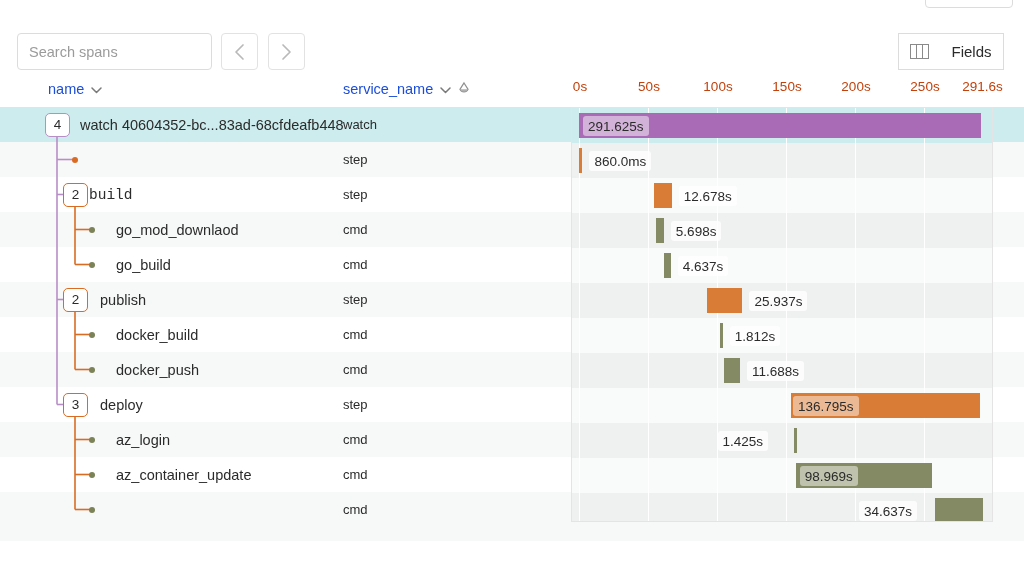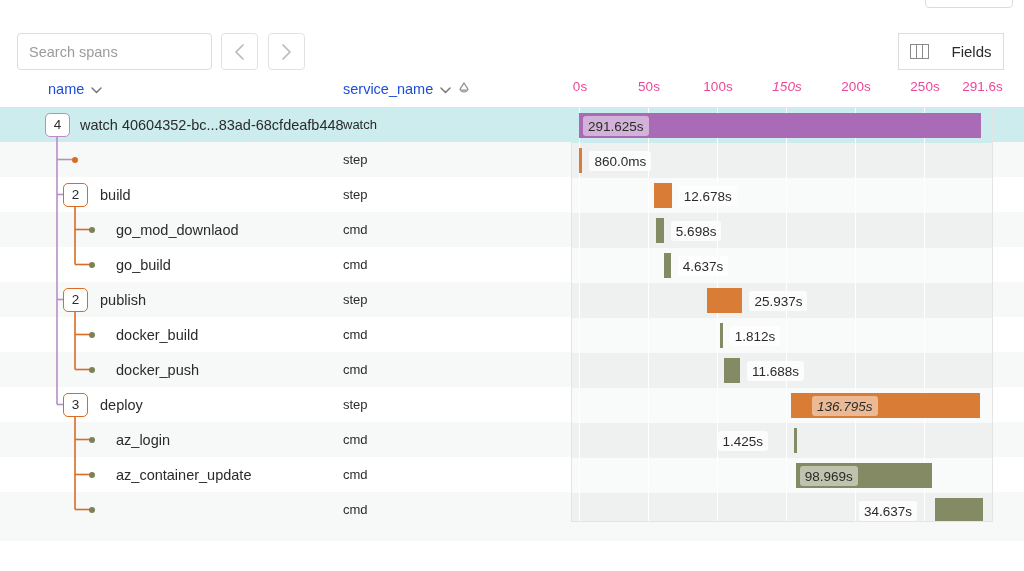--- a/index.html
+++ b/index.html
@@ -122,21 +122,21 @@
   .drop-icon { display: block; }
 
   
   .axis {
     position: absolute;
     top: 79px;
     left: 0;
     width: 1024px;
     height: 20px;
     font-size: 13.5px;
-    color: #ec4899;
+    color: #c2410c;
   }
   .axis .tick {
     position: absolute;
     top: 0;
     transform: translateX(-50%);
     white-space: nowrap;
   }
 
   
   .rows-area {
@@ -320,36 +320,36 @@
       <path d="M6 2 L10 8.2 A4.4 4.4 0 0 1 2 8.2 Z" fill="#ffffff" stroke="#8f8f8f" stroke-width="1.3"></path>
       <path d="M2 8.2 A4.4 4.4 0 0 0 10 8.2 Z" fill="#b0b0b0" stroke="none"></path>
     </svg>
   </span>
 </div>
 
 <div class="axis">
     <span class="tick" style="left: 580px;">0s</span>
     <span class="tick" style="left: 649px;">50s</span>
     <span class="tick" style="left: 718px;">100s</span>
-    <span class="tick" style="left: 787px; font-style: italic;">150s</span>
+    <span class="tick" style="left: 787px;">150s</span>
     <span class="tick" style="left: 856px;">200s</span>
     <span class="tick" style="left: 925px;">250s</span>
     <span class="tick" style="left: 982.408px;">291.6s</span>
   </div>
 
 <div class="rows-area">
   <div class="row selected" style="top: 0px;">
       <div class="row-name" style="left: 80px;">watch 40604352-bc...83ad-68cfdeafb448</div>
       <div class="row-service">watch</div>
     </div>
     <div class="row alt" style="top: 35px;">
       <div class="row-service">step</div>
     </div>
     <div class="row plain" style="top: 70px;">
-      <div class="row-name" style="left: 100px;">build</div>
+      <div class="row-name" style="left: 89px; font-family: Liberation Mono, monospace;">build</div>
       <div class="row-service">step</div>
     </div>
     <div class="row alt" style="top: 105px;">
       <div class="row-name" style="left: 116px;">go_mod_downlaod</div>
       <div class="row-service">cmd</div>
     </div>
     <div class="row plain" style="top: 140px;">
       <div class="row-name" style="left: 116px;">go_build</div>
       <div class="row-service">cmd</div>
     </div>
@@ -428,20 +428,20 @@
     <div class="bar-label outside" style="top: 113px; left: 98.8672px;">5.698s</div>
     <div class="bar" style="left: 92.284px; width: 6.39906px; top: 145px; background: rgb(132, 138, 99);"></div>
     <div class="bar-label outside" style="top: 148px; left: 105.683px;">4.637s</div>
     <div class="bar" style="left: 134.65px; width: 35.7931px; top: 180px; background: rgb(217, 124, 53);"></div>
     <div class="bar-label outside" style="top: 183px; left: 177.443px;">25.937s</div>
     <div class="bar" style="left: 147.76px; width: 3px; top: 215px; background: rgb(132, 138, 99);"></div>
     <div class="bar-label outside" style="top: 218px; left: 157.76px;">1.812s</div>
     <div class="bar" style="left: 151.9px; width: 16.1294px; top: 250px; background: rgb(132, 138, 99);"></div>
     <div class="bar-label outside" style="top: 253px; left: 175.029px;">11.688s</div>
     <div class="bar" style="left: 218.83px; width: 188.777px; top: 285px; background: rgb(217, 124, 53);"></div>
-    <div class="bar-label inside" style="top: 288px; left: 240px; font-style: italic;">136.795s</div>
+    <div class="bar-label inside" style="top: 288px; left: 221px;">136.795s</div>
     <div class="bar" style="left: 221.59px; width: 3px; top: 320px; background: rgb(132, 138, 99);"></div>
     <div class="bar-label outside" style="top: 323px; left: 145.59px;">1.425s</div>
     <div class="bar" style="left: 223.66px; width: 136.577px; top: 355px; background: rgb(132, 138, 99);"></div>
     <div class="bar-label inside" style="top: 358px; left: 227.66px;">98.969s</div>
     <div class="bar" style="left: 363.04px; width: 47.7991px; top: 390px; background: rgb(132, 138, 99);"></div>
     <div class="bar-label outside" style="top: 393px; left: 287.04px;">34.637s</div>
   </div>
 
 </body></html>

